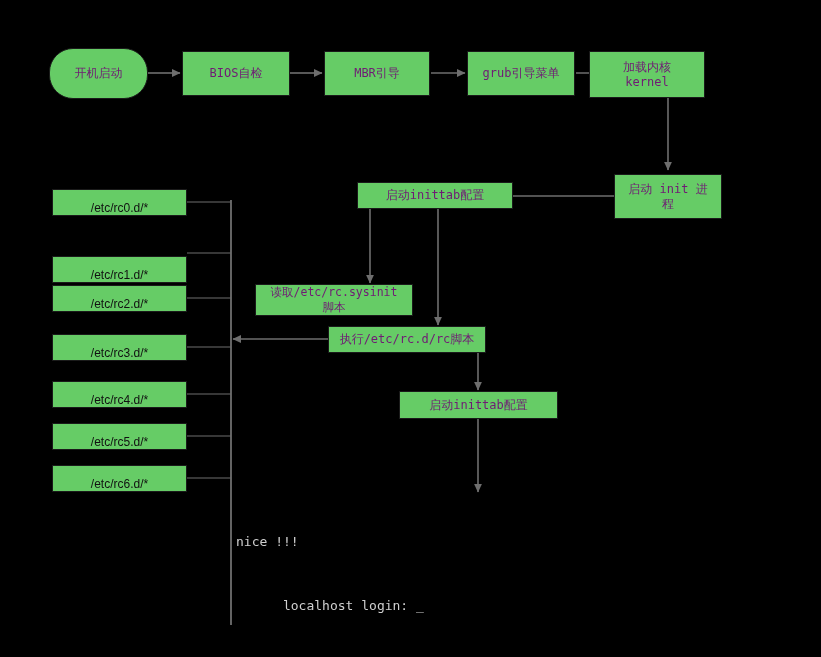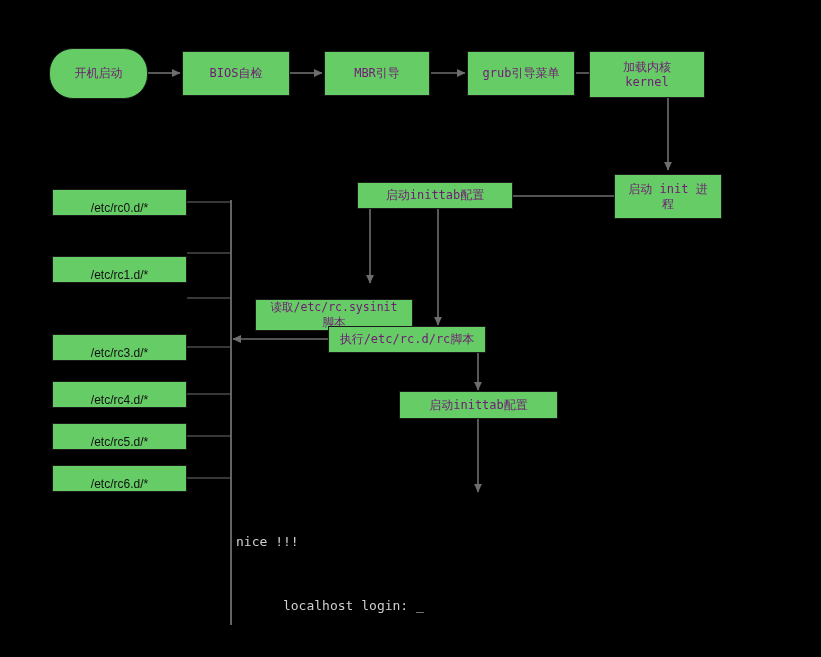--- a/index.html
+++ b/index.html
@@ -143,38 +143,41 @@
 
   <div class="node" style="left:614px; top:174px; width:108px; height:45px;">
     <span>启动 init 进
 程</span>
   </div>
 
   <div class="node" style="left:357px; top:182px; width:156px; height:27px;">
     <span>启动inittab配置</span>
   </div>
 
-  <div class="node small" style="left:255px; top:284px; width:158px; height:32px;margin-top:15px;">
+  <div class="node small" style="left:255px; top:284px; width:158px; height:32px;">
     <span>读取/etc/rc.sysinit
 脚本</span>
   </div>
 
   <div class="node" style="left:328px; top:326px; width:158px; height:27px;">
     <span>执行/etc/rc.d/rc脚本</span>
   </div>
 
   <div class="node" style="left:399px; top:391px; width:159px; height:28px;">
     <span>启动inittab配置</span>
   </div>
 
   <div class="rcbox" style="top:189px;">
     <span>/etc/rc0.d/*</span>
   </div>
   <div class="rcbox" style="top:256px;">
     <span>/etc/rc1.d/*</span>
+  </div>
+  <div class="rcbox" style="top:285px;">
+    <span>/etc/rc2.d/*</span>
   </div>
   <div class="rcbox" style="top:334px;">
     <span>/etc/rc3.d/*</span>
   </div>
   <div class="rcbox" style="top:381px;">
     <span>/etc/rc4.d/*</span>
   </div>
   <div class="rcbox" style="top:423px;">
     <span>/etc/rc5.d/*</span>
   </div>

